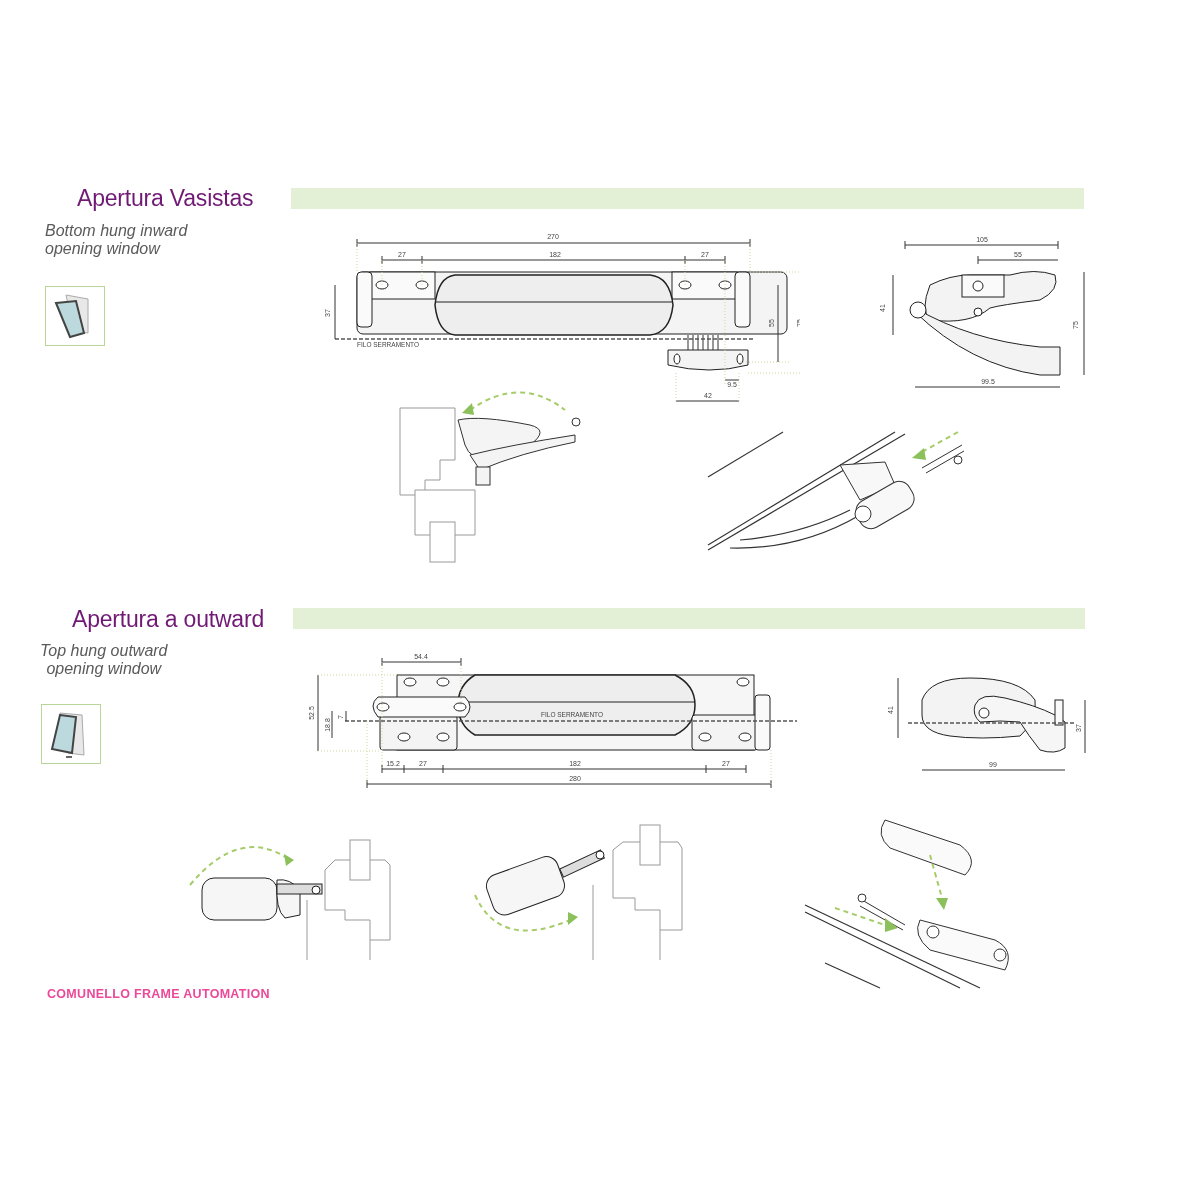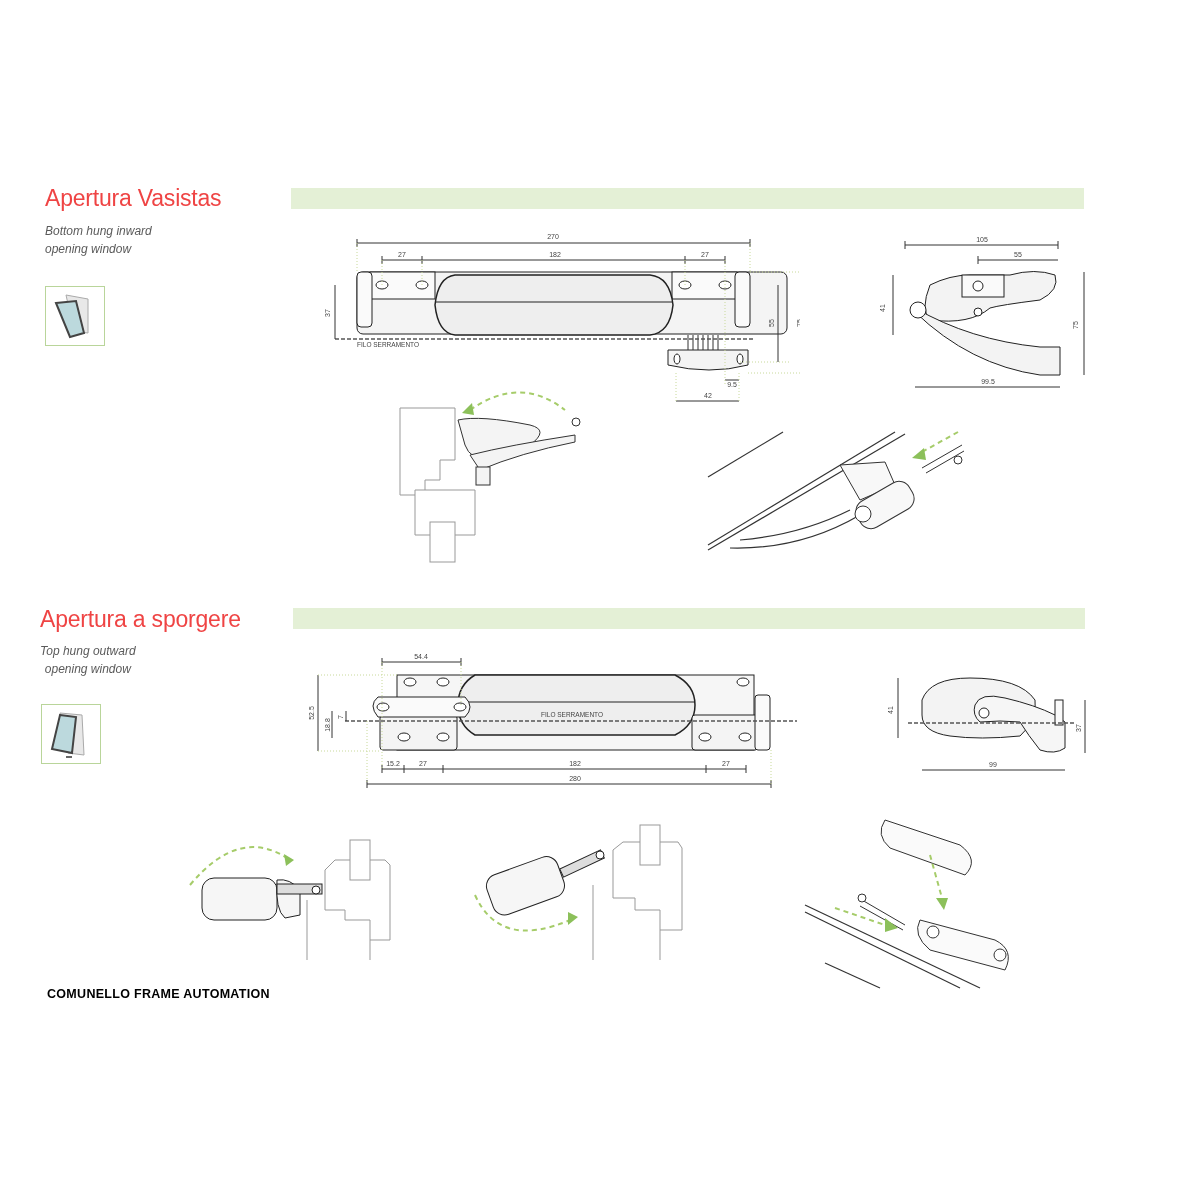--- a/index.html
+++ b/index.html
@@ -1,22 +1,22 @@
 <!DOCTYPE html>
 <html><head>
 <meta charset="utf-8">
 <style>
   html, body { margin:0; padding:0; background:#ffffff; }
   body { width:1200px; height:1200px; position:relative; overflow:hidden; font-family:"Liberation Sans", sans-serif; }
   .abs { position:absolute; }
-  .sec-title { position:absolute; font-size:23px; color:#ef4444; font-weight:normal; letter-spacing:-0.2px; white-space:nowrap; }
-  .sec-sub { position:absolute; font-size:12px; color:#5a5a5a; font-style:italic; line-height:18px; }
+  .sec-title { position:absolute; font-size:23px; color:#701a75; font-weight:normal; letter-spacing:-0.2px; white-space:nowrap;margin-left:32px; }
+  .sec-sub { position:absolute; font-size:16px; color:#5a5a5a; font-style:italic; line-height:18px; }
   .band { position:absolute; height:21px; background:#e4f0d6; }
   .icon-box { position:absolute; width:58px; height:58px; border:1px solid #b9d59a; background:#fff; }
-  .footer { position:absolute; font-size:12.5px; font-weight:bold; color:#000000; letter-spacing:0.3px; }
+  .footer { position:absolute; font-size:12.5px; font-weight:bold; color:#ec4899; letter-spacing:0.3px; }
   svg text { font-family:"Liberation Sans", sans-serif; }
 </style>
 </head>
 <body>
 
 <div class="sec-title" style="left:45px;top:185px;">Apertura Vasistas</div>
 <div class="sec-sub" style="left:45px;top:222px;">
   <div>Bottom hung inward</div>
   <div>opening window</div>
 </div>
@@ -155,21 +155,21 @@
   </g>
   <g stroke="#333" stroke-width="1" fill="#fff">
     <line x1="222" y1="48" x2="262" y2="25"></line>
     <line x1="226" y1="53" x2="264" y2="31"></line>
     <circle cx="258" cy="40" r="4"></circle>
   </g>
   <line x1="258" y1="12" x2="222" y2="32" stroke="#a6cc6a" stroke-width="2" stroke-dasharray="5,4"></line>
   <polygon points="212,38 224,28 226,40" fill="#8cc05a"></polygon>
 </svg>
 
-<div class="sec-title" style="left:40px;top:606px;">Apertura a sporgere</div>
+<div class="sec-title" style="left:40px;top:606px;">Apertura a outward</div>
 <div class="sec-sub" style="left:40px;top:642px;text-align:center;">
   <div>Top hung outward</div>
   <div>opening window</div>
 </div>
 <div class="band" style="left:293px;top:608px;width:792px;"></div>
 <div class="icon-box" style="left:41px;top:704px;">
   <svg width="58" height="58" viewBox="0 0 58 58">
     <polygon points="18,8 40,10 42,50 26,48" fill="#e8e8e8" stroke="#aaa" stroke-width="1"></polygon>
     <polygon points="18,10 34,12 30,48 10,44" fill="#bcd9dd" stroke="#444" stroke-width="2"></polygon>
     <line x1="24" y1="52" x2="30" y2="52" stroke="#333" stroke-width="1.5"></line>

